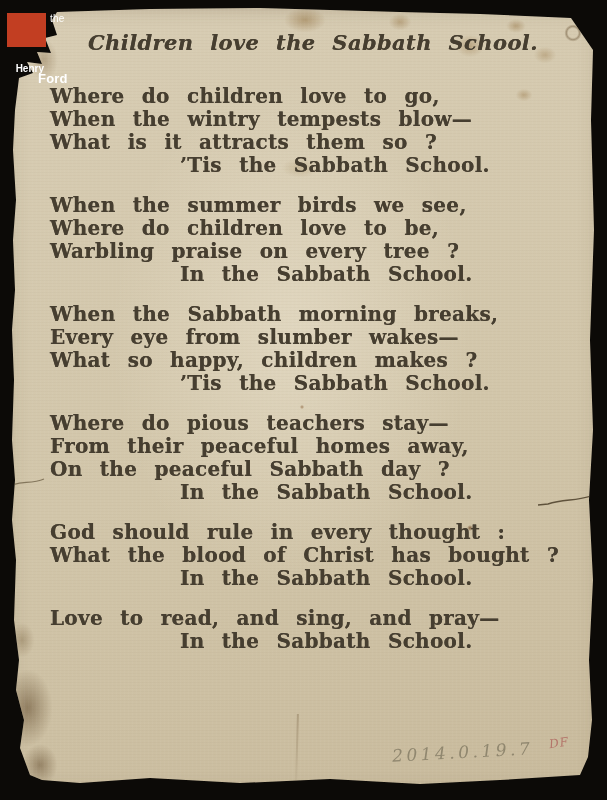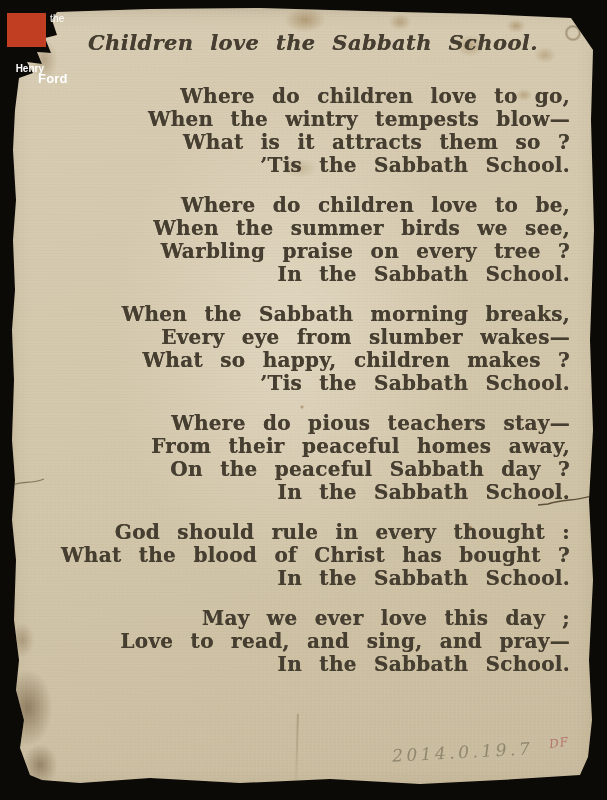--- a/index.html
+++ b/index.html
@@ -51,21 +51,20 @@
     margin:0 0 30px 38px;
     font-size:21px;font-weight:700;font-style:italic;
     letter-spacing:.4px;word-spacing:9px;white-space:pre;
     text-shadow:0 0 .6px rgba(70,62,48,.9);
   }
   .stanza{margin:0 0 17px 0;}
   .line{
     font-size:20px;line-height:23px;font-weight:700;
     letter-spacing:.3px;word-spacing:10px;white-space:pre;
     text-shadow:0 0 .6px rgba(70,62,48,.85);
-    text-align:right;
   }
   .refrain{margin-left:130px;}
   
   .crack-right{position:absolute;left:534px;top:492px;width:60px;height:16px;}
   .crack-left{position:absolute;left:12px;top:474px;width:34px;height:14px;}
   .crease-bottom{
     position:absolute;left:296px;top:714px;width:2px;height:68px;
     background:linear-gradient(to bottom, rgba(120,98,66,.35), rgba(120,98,66,.08));
     transform:rotate(1.5deg);
   }
@@ -104,22 +103,22 @@
       <h1 class="title">Children love the Sabbath School.</h1>
 
       <div class="stanza">
         <div class="line">Where do children love to go,</div>
         <div class="line">When the wintry tempests blow—</div>
         <div class="line">What is it attracts them so ?</div>
         <div class="line refrain">’Tis the Sabbath School.</div>
       </div>
 
       <div class="stanza">
+        <div class="line">When the summer birds we see,</div>
         <div class="line">Where do children love to be,</div>
-        <div class="line">When the summer birds we see,</div>
         <div class="line">Warbling praise on every tree ?</div>
         <div class="line refrain">In the Sabbath School.</div>
       </div>
 
       <div class="stanza">
         <div class="line">When the Sabbath morning breaks,</div>
         <div class="line">Every eye from slumber wakes—</div>
         <div class="line">What so happy, children makes ?</div>
         <div class="line refrain">’Tis the Sabbath School.</div>
       </div>
@@ -131,21 +130,20 @@
         <div class="line refrain">In the Sabbath School.</div>
       </div>
 
       <div class="stanza">
         <div class="line">God should rule in every thought :</div>
         <div class="line">What the blood of Christ has bought ?</div>
         <div class="line refrain">In the Sabbath School.</div>
       </div>
 
       <div class="stanza">
-        <div class="line">May we ever love this day ;</div>
         <div class="line">Love to read, and sing, and pray—</div>
         <div class="line refrain">In the Sabbath School.</div>
       </div>
     </div>
 
     <div class="crack-right">
       <svg width="60" height="16" viewBox="0 0 60 16">
         <path d="M60 3 C45 9, 30 7, 14 12 L4 13" fill="none" stroke="rgba(58,44,24,0.75)" stroke-width="1.4"></path>
       </svg>
     </div>

